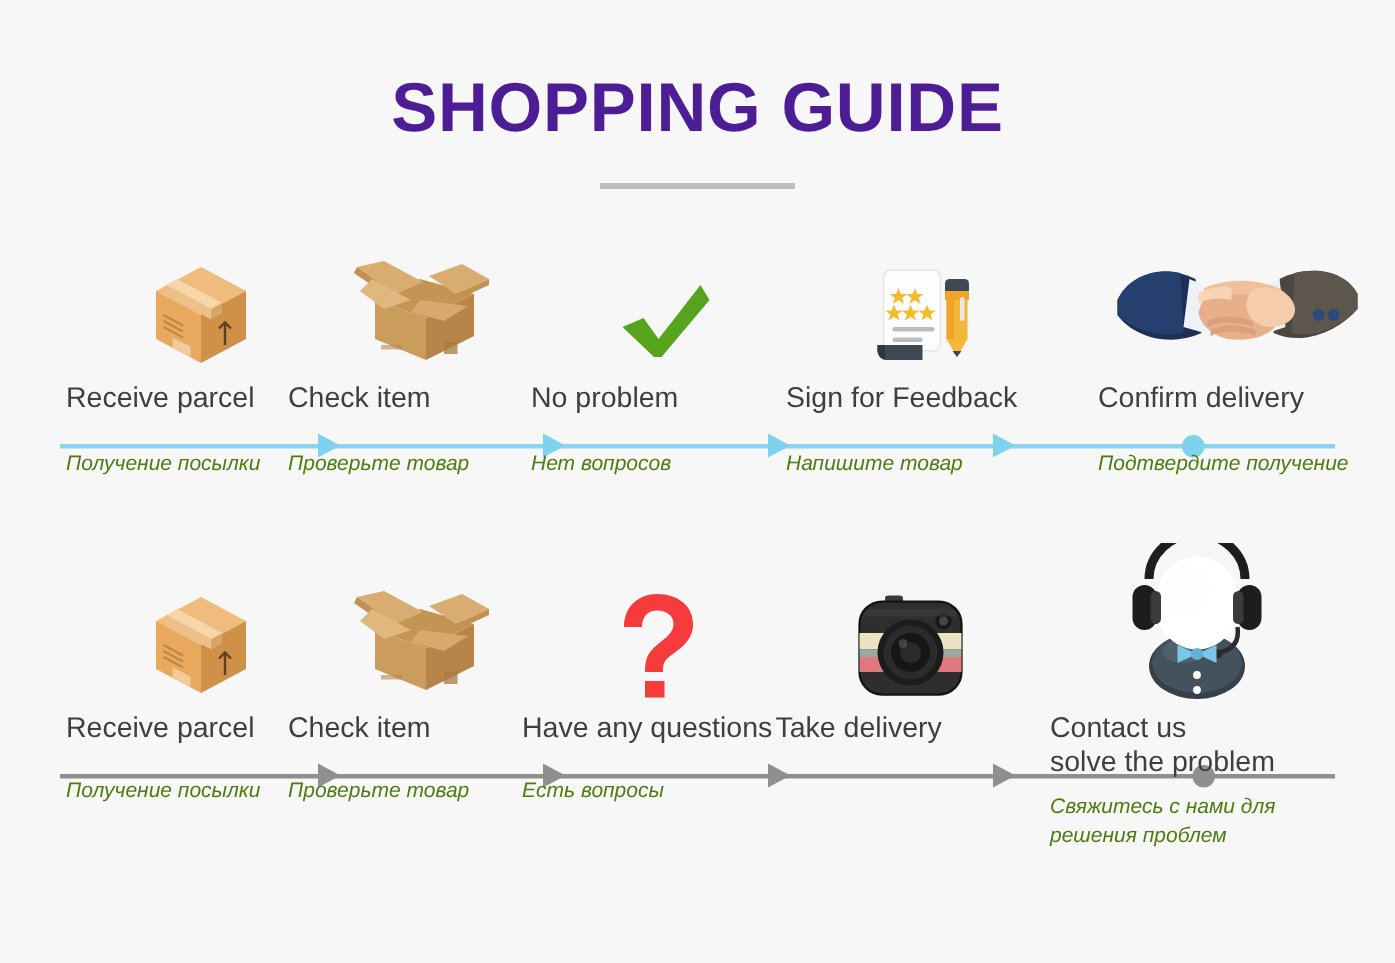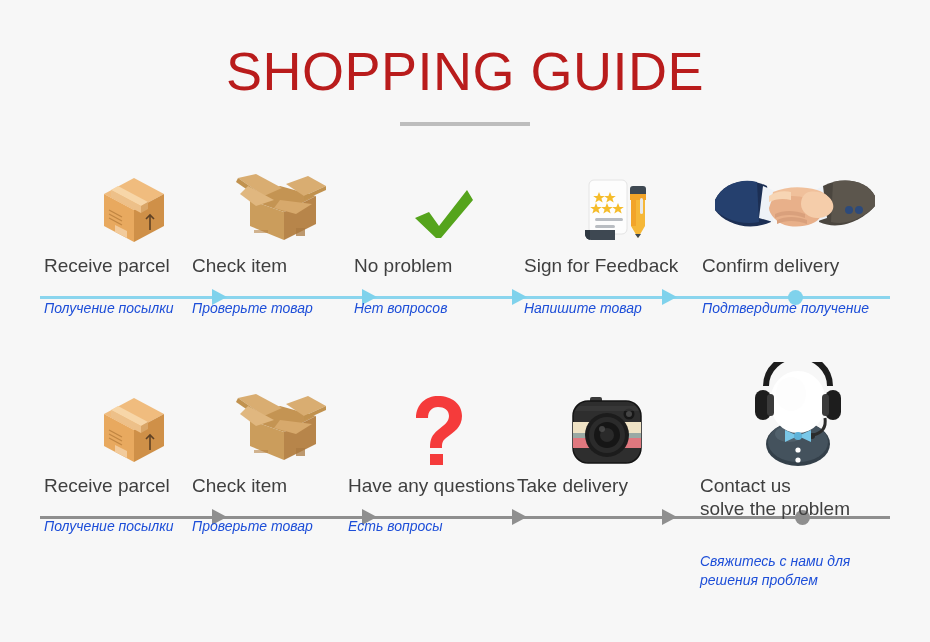--- a/index.html
+++ b/index.html
@@ -21,24 +21,24 @@
 
   
   .header {
     position: absolute;
     top: 44px;
     left: 0;
     width: 930px;
     text-align: center;
   }
   .page-title {
-    font-size: 54px;
-    font-weight: normal;
+    font-size: 46px;
+    font-weight: bold;
     letter-spacing: 0.5px;
-    color: #b91c1c;
+    color: #4c1d95;
     line-height: 54px;
     font-family: "Liberation Sans", sans-serif;
   }
   .title-rule {
     width: 130px;
     height: 4px;
     background: #bdbdbd;
     margin: 24px auto 0 auto;
   }
 
@@ -107,21 +107,21 @@
     font-size: 19px;
     color: #3f3f3f;
     line-height: 23px;
     white-space: nowrap;
     font-family: "Liberation Sans", sans-serif;
   }
   .step-label.two-line { white-space: normal; }
   .step-sub {
     font-size: 14px;
     font-style: italic;
-    color: #1d4ed8;
+    color: #4d7c0f;
     line-height: 19px;
     font-family: "Liberation Sans", sans-serif;
   }
   .row-one .step-label { margin-top: 8px; }
   .row-one .step-sub { margin-top: 22px; }
   .row-two .step-label { margin-top: 8px; }
   .row-two .step-sub { margin-top: 20px; }
 
   
   .ico { display: block; }
@@ -226,21 +226,21 @@
           <rect x="54" y="28" width="5" height="26" fill="#f2a429"></rect>
           <rect x="63" y="26" width="3" height="16" rx="1.5" fill="#e8e8e8"></rect>
           <polygon points="54,54 68,54 61,66" fill="#f5b738"></polygon>
           <polygon points="58,62 64,62 61,66" fill="#3e4852"></polygon>
         </svg>
       </div>
       <div class="step-label">Sign for Feedback</div>
       <div class="step-sub">Напишите товар</div>
     </div>
 
-    <div class="step" style="left:702px; top:0; width:186px">
+    <div class="step" style="left:732px; top:0; width:186px">
       <div class="step-icon">
         <svg class="ico" width="164" height="80" viewBox="0 0 164 80">
           <path d="M2 34 C10 16 34 10 54 20 L58 56 C36 66 12 58 2 44 Z" fill="#1c2f54"></path>
           <path d="M2 34 C10 18 28 12 44 16 L46 56 C28 60 10 52 2 44 Z" fill="#25406e"></path>
           <path d="M50 20 l14 6 -4 30 -14 -4 Z" fill="#eef2f7"></path>
           <path d="M162 30 C154 14 130 10 110 20 L106 56 C128 66 152 52 162 40 Z" fill="#4b463f"></path>
           <path d="M162 30 C154 16 136 12 120 16 L118 56 C136 60 152 50 162 40 Z" fill="#5c564d"></path>
           <circle cx="136" cy="44" r="4" fill="#2d4a7a"></circle>
           <circle cx="146" cy="44" r="4" fill="#2d4a7a"></circle>
           <path d="M110 20 l-12 6 4 30 12 -4 Z" fill="#eef2f7"></path>
@@ -364,17 +364,17 @@
           <path d="M76 56 q2 14 -12 17" fill="none" stroke="#2b2b2b" stroke-width="3"></path>
           <circle cx="63" cy="74" r="3" fill="#2b2b2b"></circle>
           <polygon points="36,68 49,74 36,80" fill="#79c7e8"></polygon>
           <polygon points="62,68 49,74 62,80" fill="#79c7e8"></polygon>
           <circle cx="49" cy="74" r="4" fill="#5fb2d8"></circle>
           <circle cx="49" cy="88" r="2.6" fill="#ffffff"></circle>
           <circle cx="49" cy="98" r="2.6" fill="#ffffff"></circle>
         </svg>
       </div>
       <div class="step-label two-line">Contact us<br>solve the problem</div>
-      <div class="step-sub" style="margin-top:32px">Свяжитесь с нами для решения проблем</div>
+      <div class="step-sub" style="margin-top:8px">Свяжитесь с нами для решения проблем</div>
     </div>
   </div>
 
 </div>
 
 </body></html>

